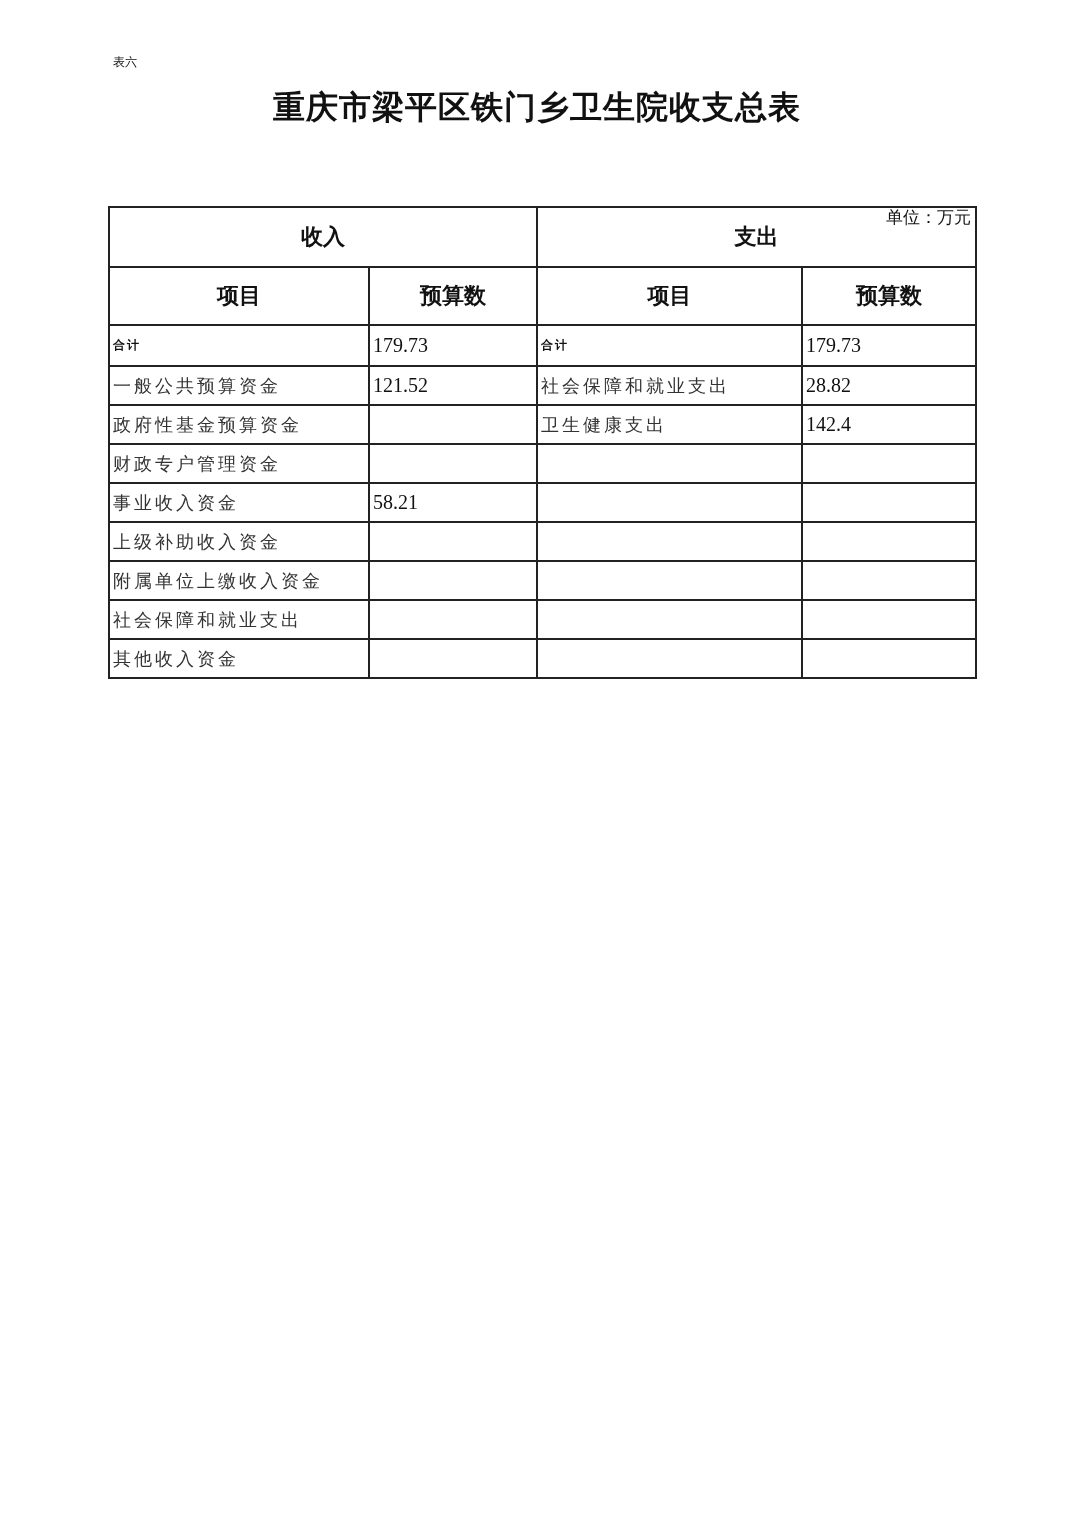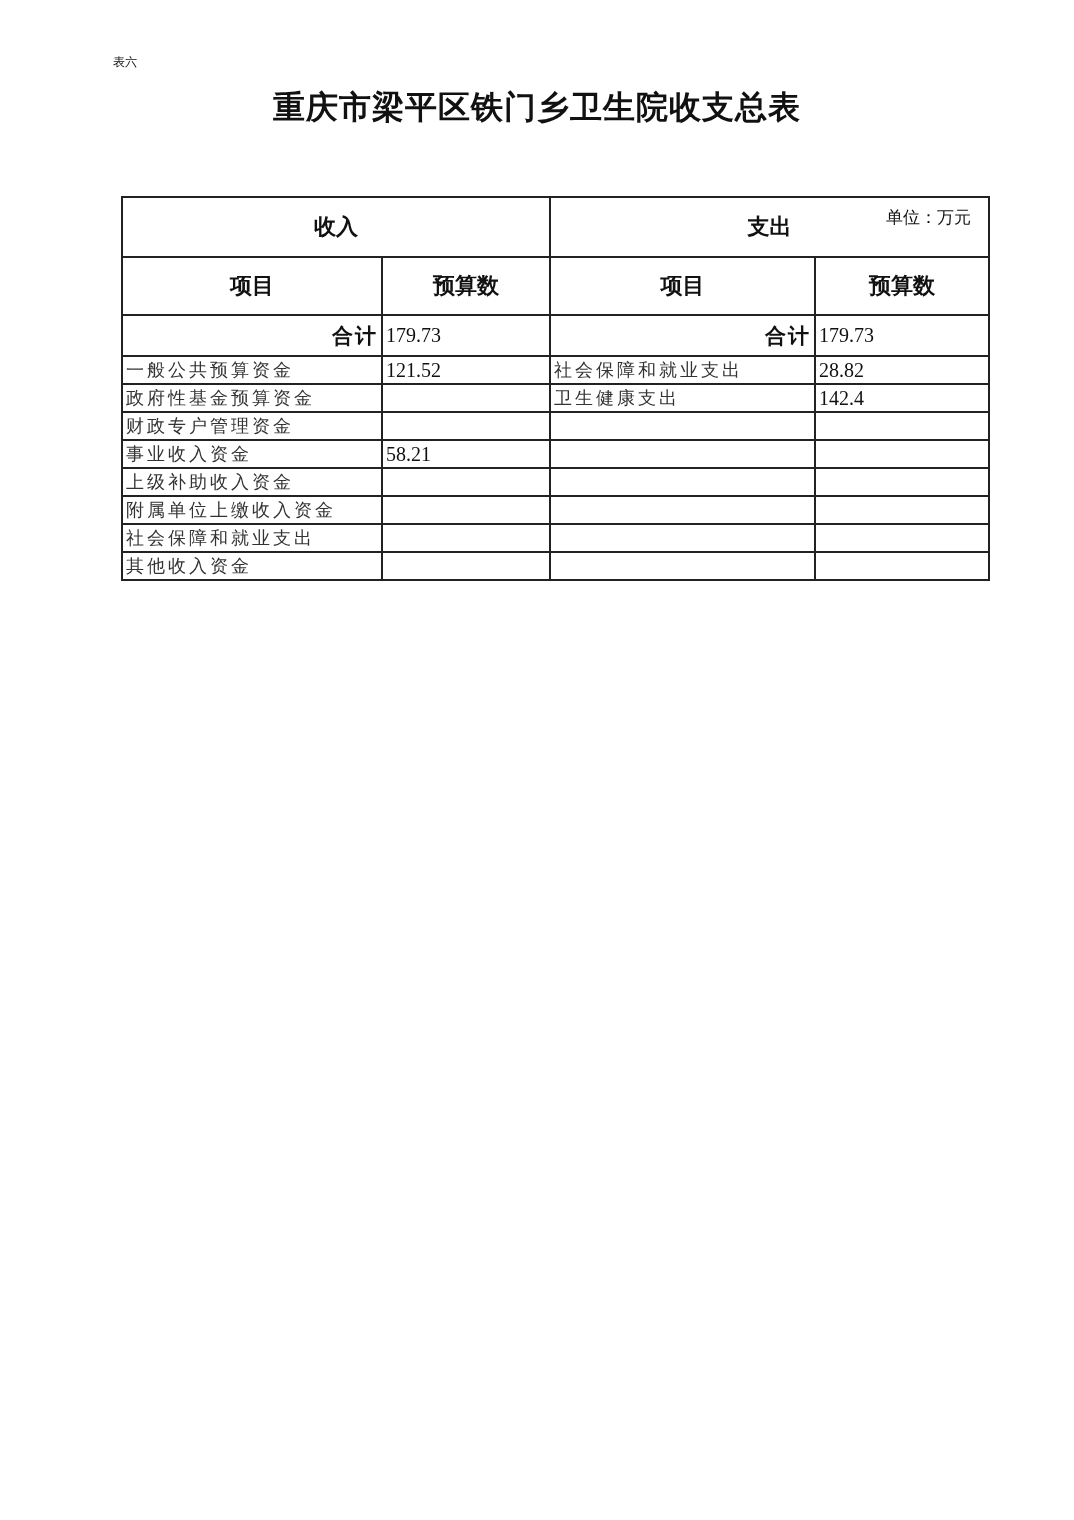--- a/index.html
+++ b/index.html
@@ -1,28 +1,28 @@
 <!DOCTYPE html>
 <html><head>
 <meta charset="utf-8">
 <style>
   html, body { margin:0; padding:0; background:#ffffff; }
   body { width:1074px; height:1520px; position:relative; overflow:hidden; color:#111; }
   .table-no { position:absolute; left:113px; top:54px; font-family:"DejaVu Serif", serif; font-size:12px; }
   .title { position:absolute; left:0; width:1074px; top:86px; text-align:center;
            font-family:"DejaVu Serif", serif; font-weight:bold; font-size:32px; letter-spacing:1px; }
   .unit { position:absolute; right:103px; top:178px; font-family:"DejaVu Serif", serif; font-size:17px;margin-top:28px; }
-  table { position:absolute; left:108px; top:196px; border-collapse:collapse; table-layout:fixed; width:867px;margin-left:13px; }
+  table { position:absolute; left:108px; top:206px; border-collapse:collapse; table-layout:fixed; width:867px; }
   td { border:2px solid #222; padding:0 3px; font-size:19px; overflow:hidden; white-space:nowrap; }
   .h1 { height:58px; text-align:center; font-family:"DejaVu Sans", sans-serif; font-weight:bold; font-size:22px; }
   .h2 { height:56px; text-align:center; font-family:"DejaVu Sans", sans-serif; font-weight:bold; font-size:22px; }
   .tot { height:41px; }
-  .row { height:28px; }
+  .row { height:39px; }
   .label { font-family:"DejaVu Serif", serif; font-size:18px; letter-spacing:3px; color:#333; }
-  .label-c { text-align:right; font-family:"DejaVu Sans", sans-serif; font-weight:bold; font-size:21px; letter-spacing:2px;border-radius:11px; }
+  .label-c { text-align:left; font-family:"DejaVu Sans", sans-serif; font-weight:bold; font-size:12px; letter-spacing:2px;border-radius:11px; }
   .num { text-align:left; font-family:Liberation Serif, serif; font-size:20px; padding-right:0; }
 </style>
 </head>
 <body>
 
 <div class="table-no">表六</div>
 <div class="title">重庆市梁平区铁门乡卫生院收支总表</div>
 <div class="unit">单位：万元</div>
 
 <table>

